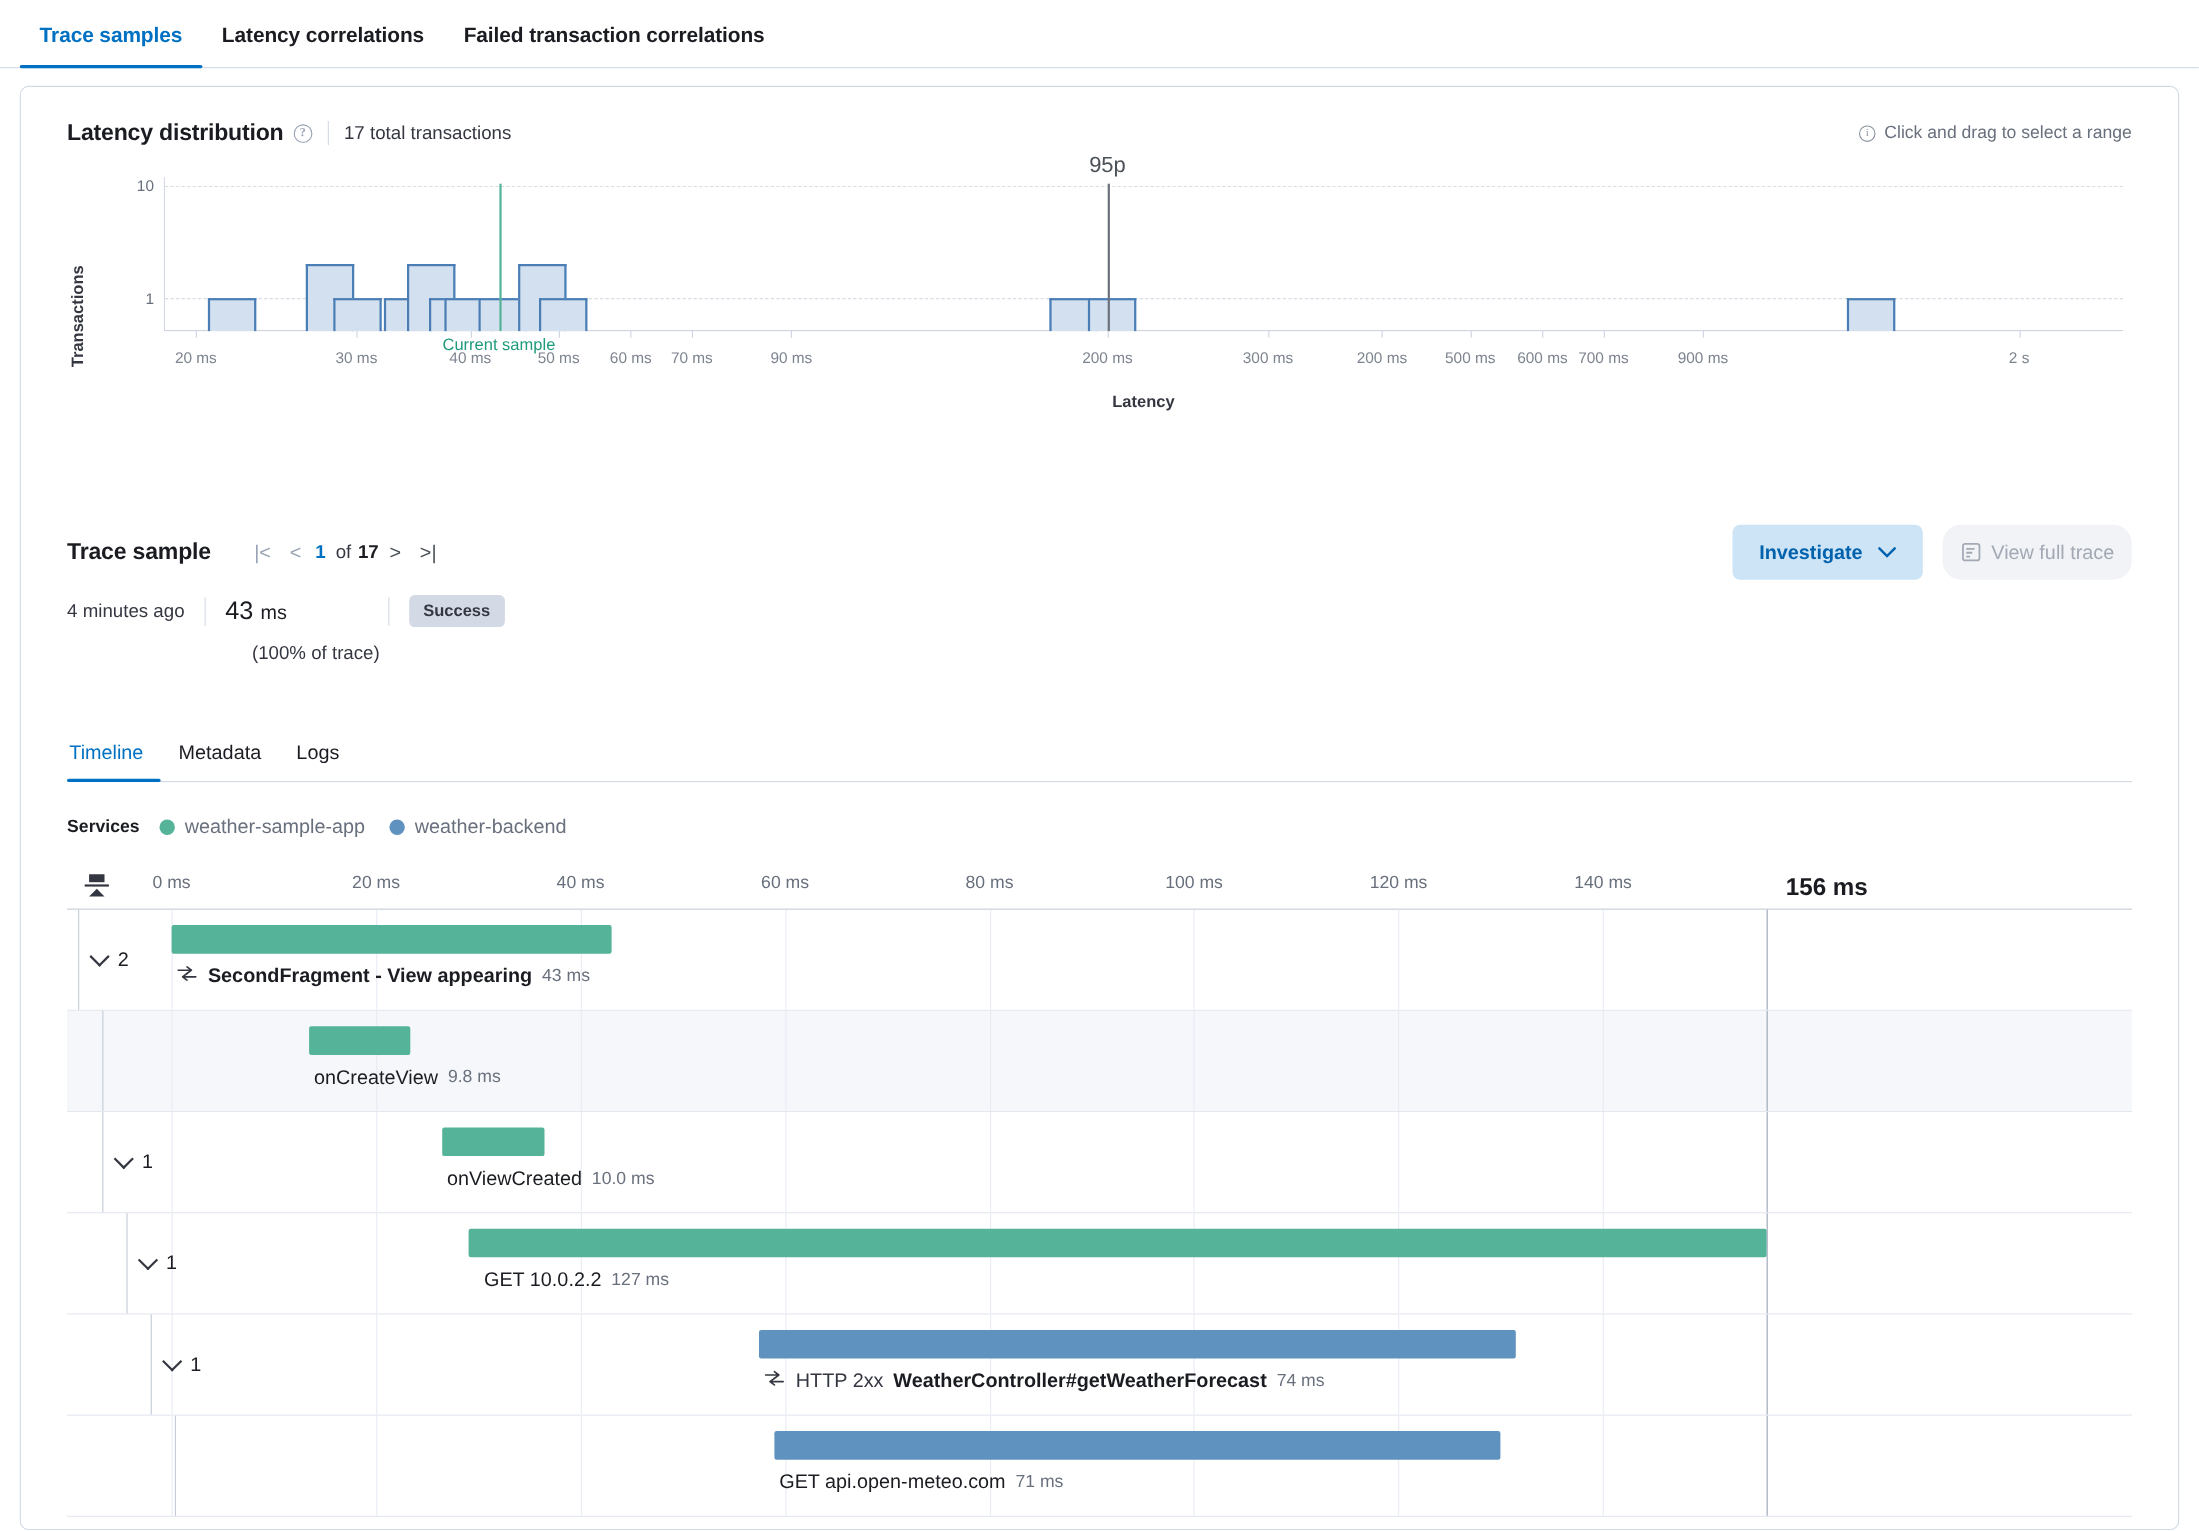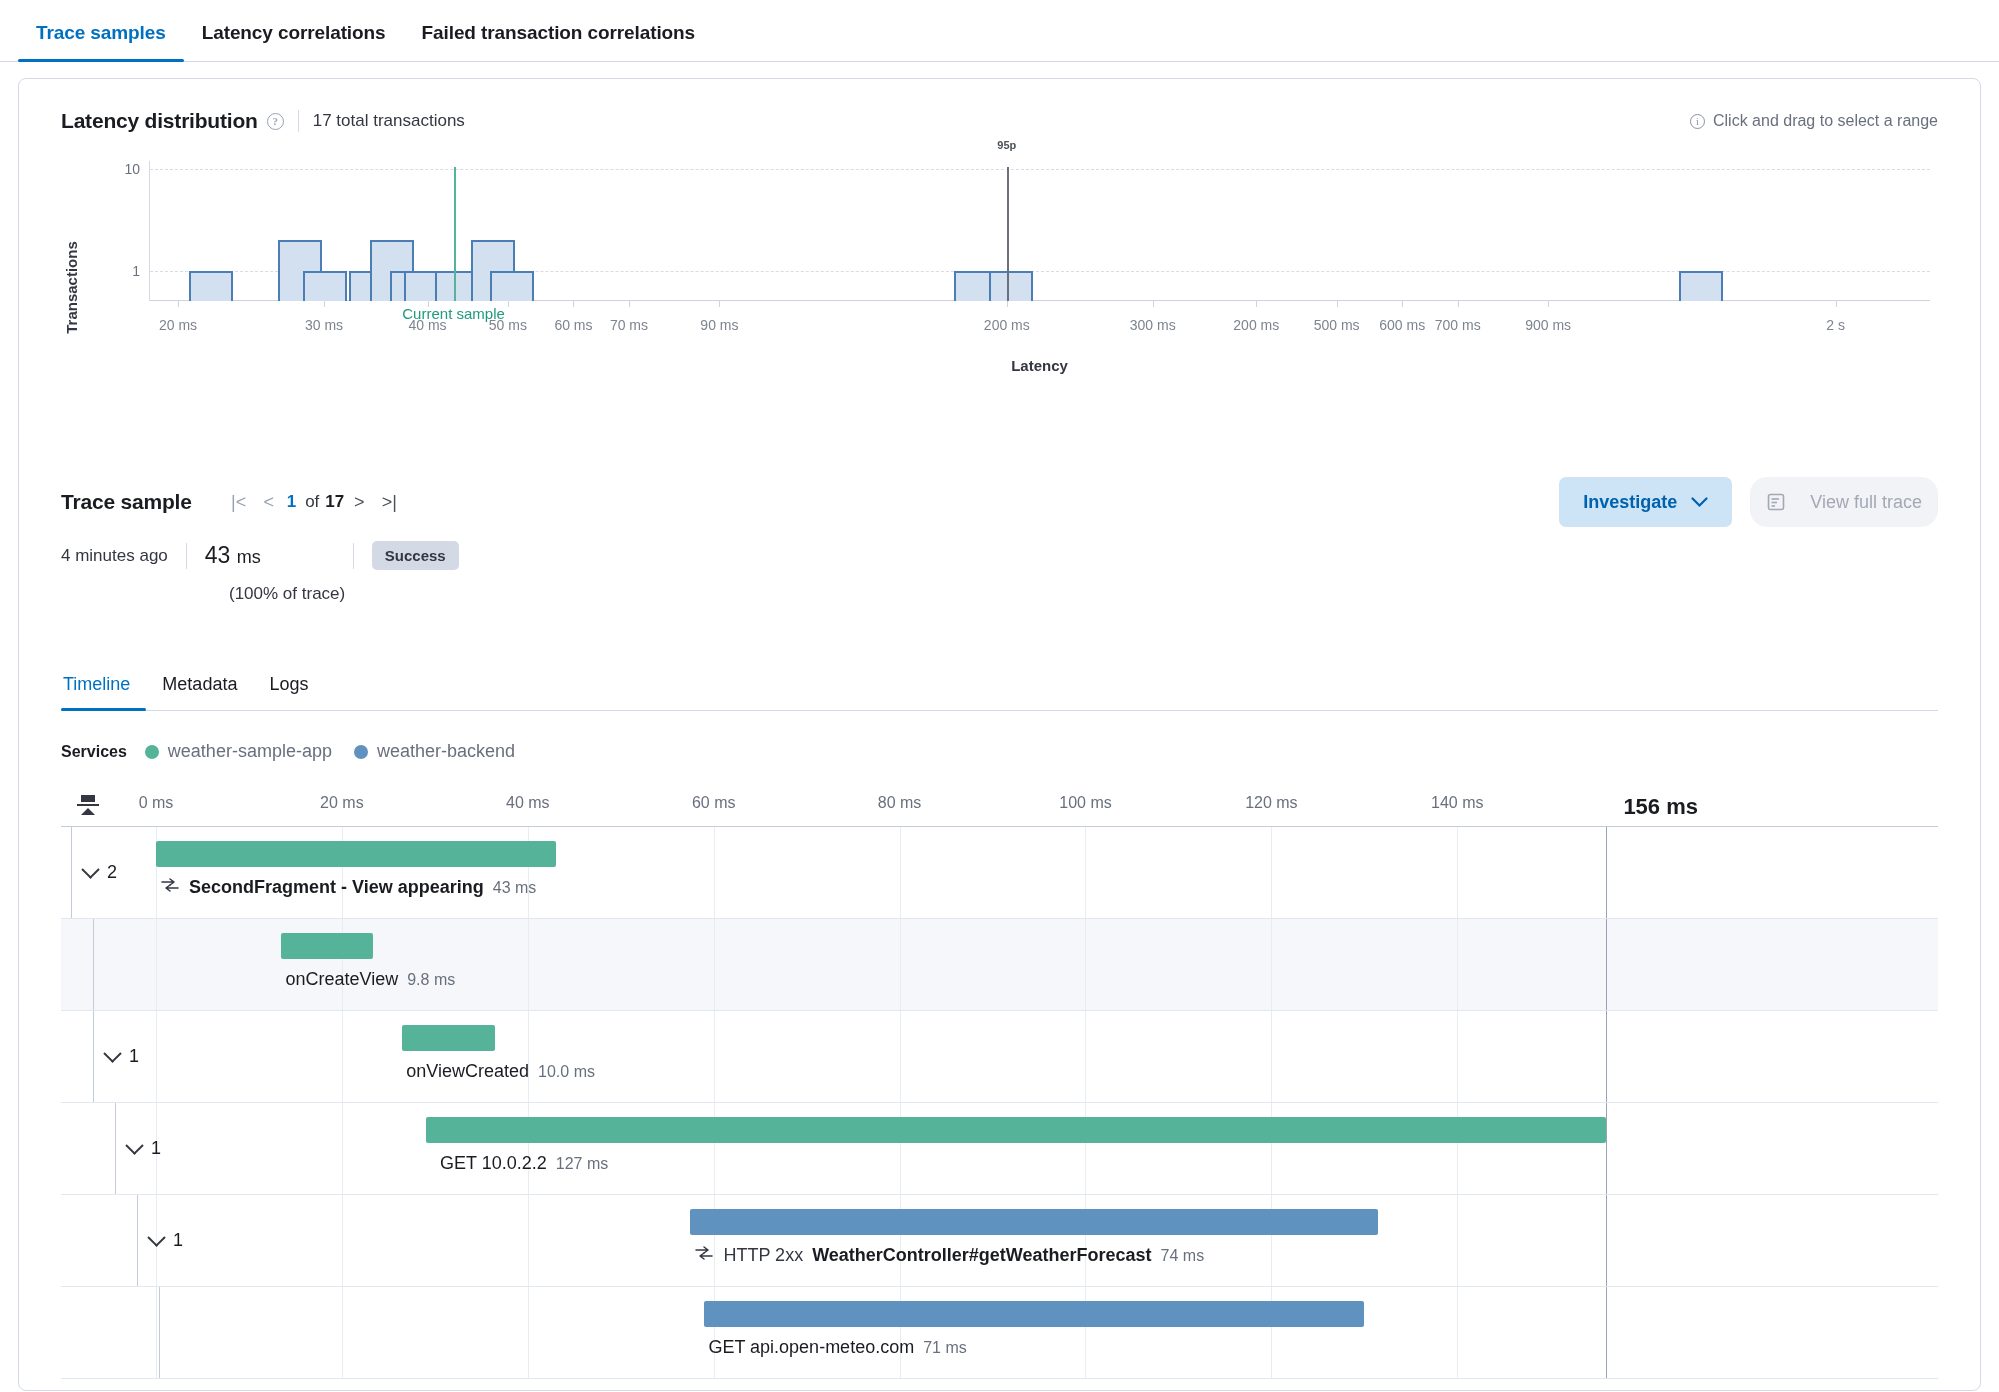--- a/index.html
+++ b/index.html
@@ -107,21 +107,21 @@
   }
   .vline-current {
     position: absolute; width: 2px; background: #54b399; bottom: 0;
   }
   .vline-95p { position: absolute; width: 2px; background: #6b717c; bottom: 0; }
   .lbl-current {
     position: absolute; font-size: 15px; font-weight: 400; color: #1f9a7c;
     white-space: nowrap; transform: translateX(-50%);
   }
   .lbl-95p {
-    position: absolute; font-size: 11px; font-weight: 700; color: #4b5157;
+    position: absolute; font-size: 20px; font-weight: 400; color: #4b5157;
     white-space: nowrap; transform: translateX(-50%);
   }
   .xtick {
     position: absolute; font-size: 14px; color: #7d848f;
     transform: translateX(-50%); white-space: nowrap;
   }
   .xtick-mark { position: absolute; width: 1px; height: 6px; background: #cdd4e0; }
   .x-axis-label {
     position: absolute; left: 0; right: 0; text-align: center;
     top: 196px; font-size: 15px; font-weight: 700; color: #343741;
@@ -154,21 +154,21 @@
     font-size: 18px; font-weight: 700;
     display: flex; align-items: center; gap: 14px;
     cursor: pointer; font-family: "Liberation Sans", sans-serif;
   }
   .btn-fulltrace {
     margin-left: 18px;
     background: #f1f3f7; color: #a2a9b4;
     border: none; border-radius: 17px;
     height: 50px; padding: 0 16px;
     font-size: 18px; font-weight: 400;
-    display: flex; align-items: center; gap: 24px;
+    display: flex; align-items: center; gap: 8px;
     cursor: not-allowed; font-family: "Liberation Sans", sans-serif;
   }
 
   .meta-row { display: flex; align-items: center; margin-top: 14px; }
   .meta-time { font-size: 17px; color: #343741; }
   .meta-sep { width: 1px; height: 26px; background: #d3dae6; margin: 0 18px; }
   .meta-dur { font-size: 23px; color: #1a1c21; }
   .meta-dur .unit { font-size: 18px; }
   .badge-success {
     background: #d3dae6; color: #343741;

